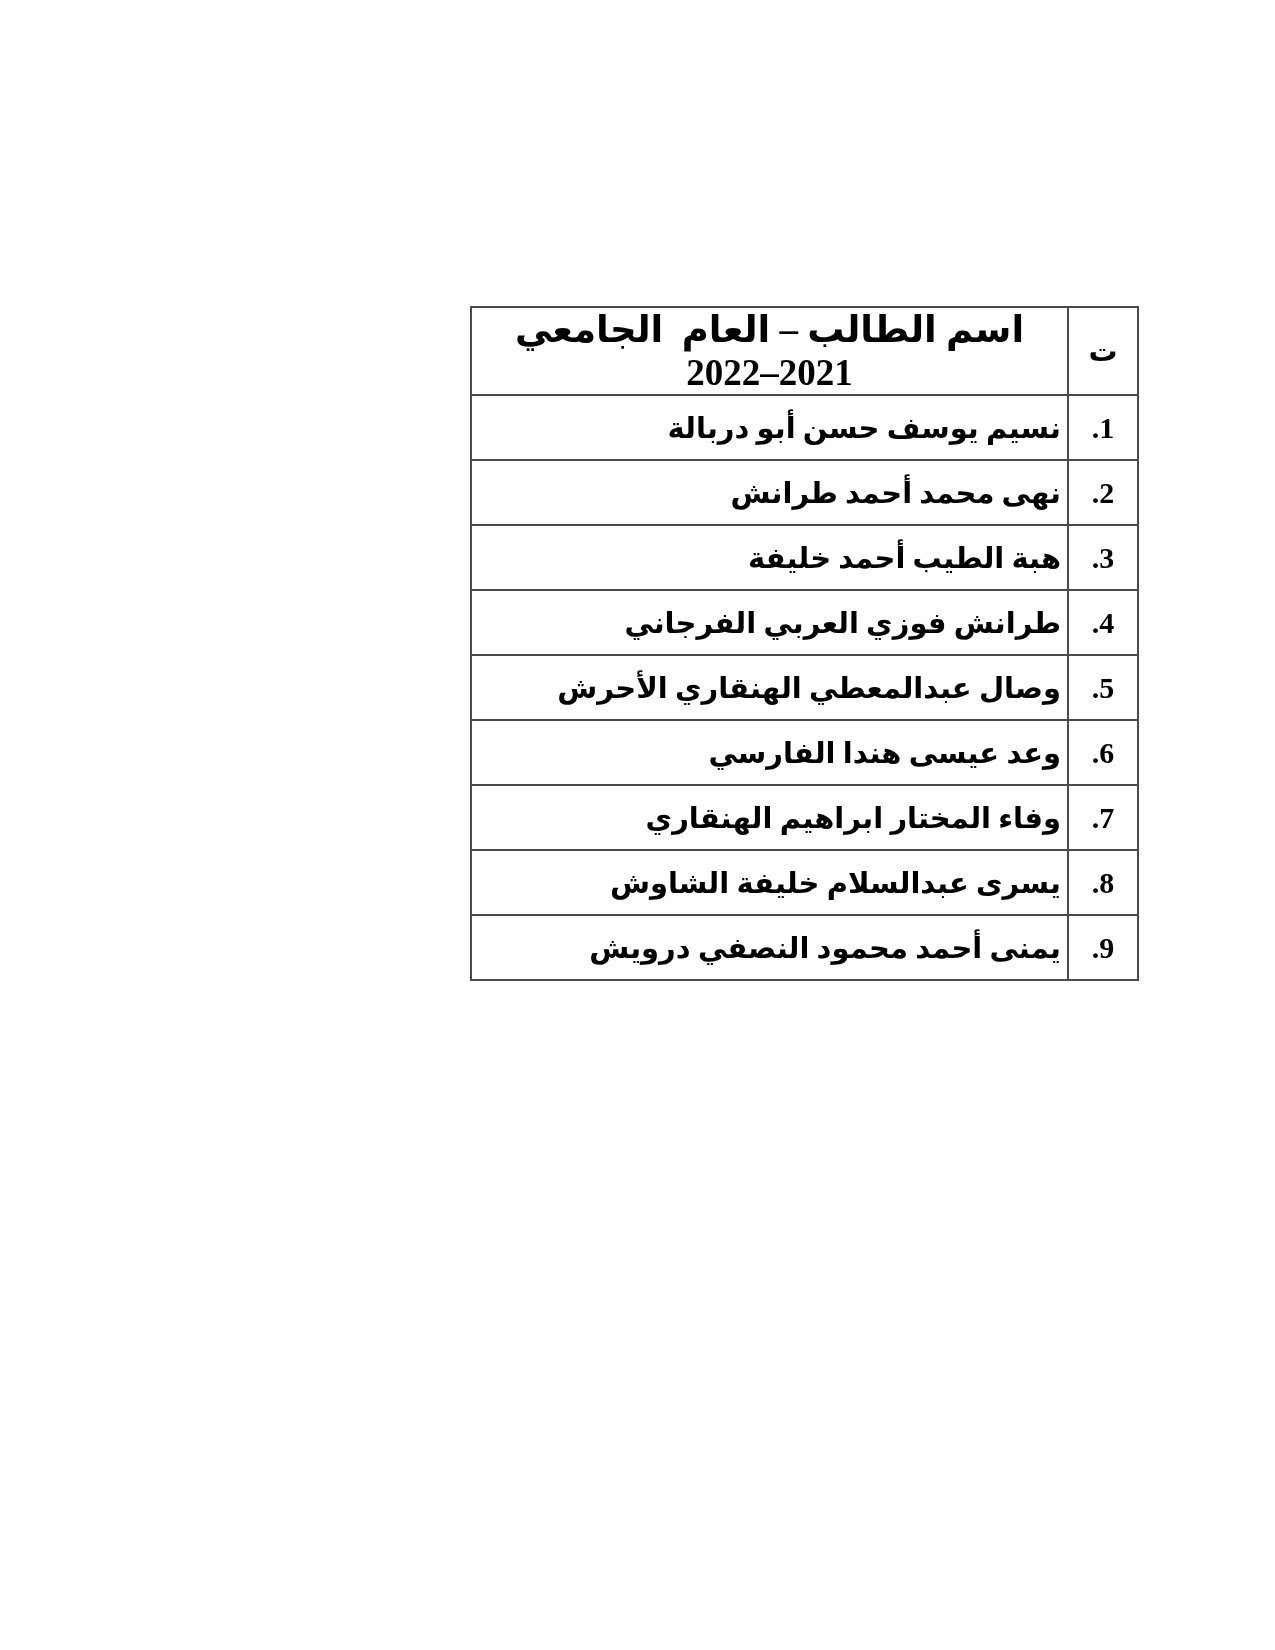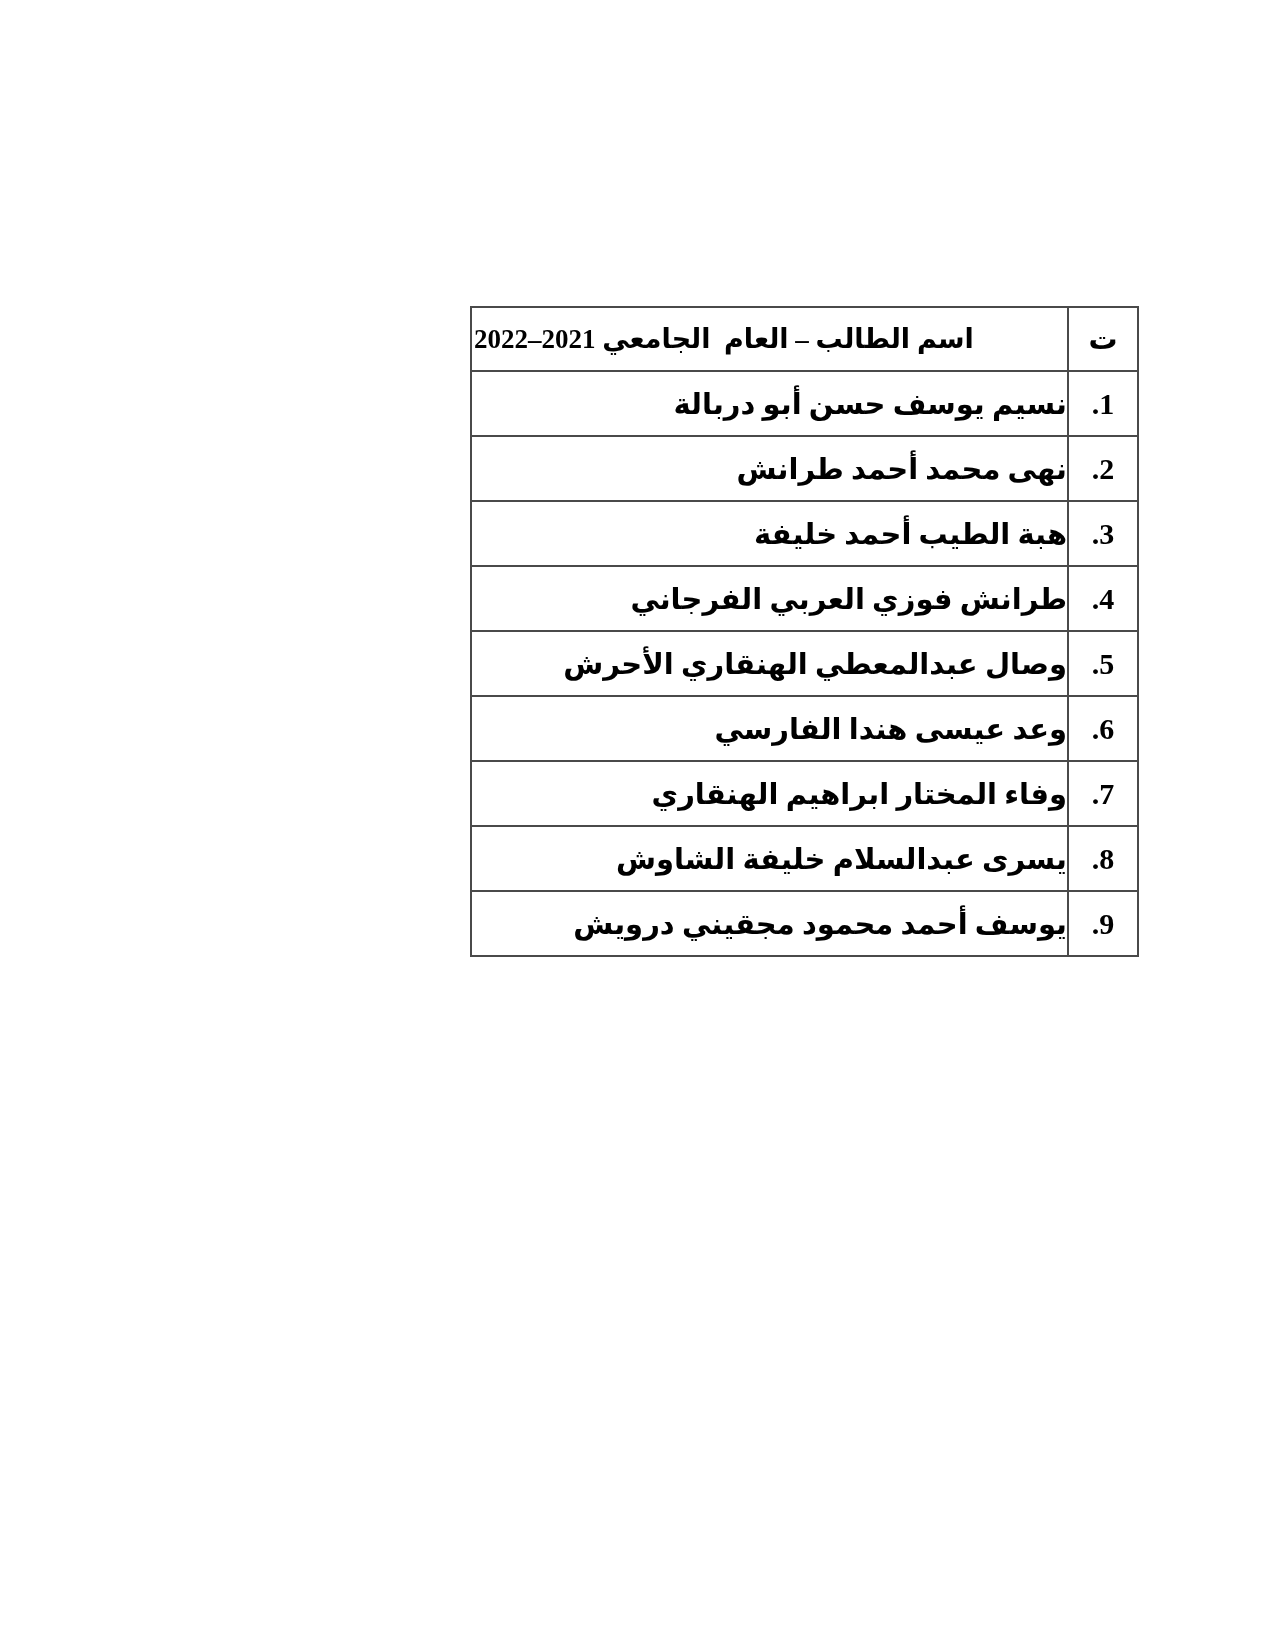--- a/index.html
+++ b/index.html
@@ -57,34 +57,34 @@
     white-space: pre-wrap;
   }
   table.students th { height: 62px; }
   table.students td { height: 63px; }
   th.idx-head {
     text-align: center;
     font-size: 29px;
     padding: 0;
   }
   th.name-head {
-    text-align: left;
-    font-size: 27px;
+    text-align: center;
+    font-size: 37px;
     padding: 0 2px;
   }
   td.num-cell {
     text-align: center;
     font-size: 30px;
     font-family: "Liberation Serif", "DejaVu Serif", serif;
     padding: 0;
   }
   td.name-cell {
     text-align: right;
     font-size: 29px;
-    padding: 0 0 0 4px;
+    padding: 0 6px 0 4px;
   }
 </style>
 </head>
 <body>
 
 <div class="page">
 
   <div class="doc-heading">
   </div>
 
@@ -125,18 +125,18 @@
     <tr>
       <td class="num-cell">7.</td>
       <td class="name-cell">وفاء المختار ابراهيم الهنقاري</td>
     </tr>
     <tr>
       <td class="num-cell">8.</td>
       <td class="name-cell">يسرى عبدالسلام خليفة الشاوش</td>
     </tr>
     <tr>
       <td class="num-cell">9.</td>
-      <td class="name-cell">يوسف أحمد محمود مجقيني درويش</td>
+      <td class="name-cell">يمنى أحمد محمود النصفي درويش</td>
     </tr>
   </tbody>
     </table>
 
 </div>
 
 </body></html>

